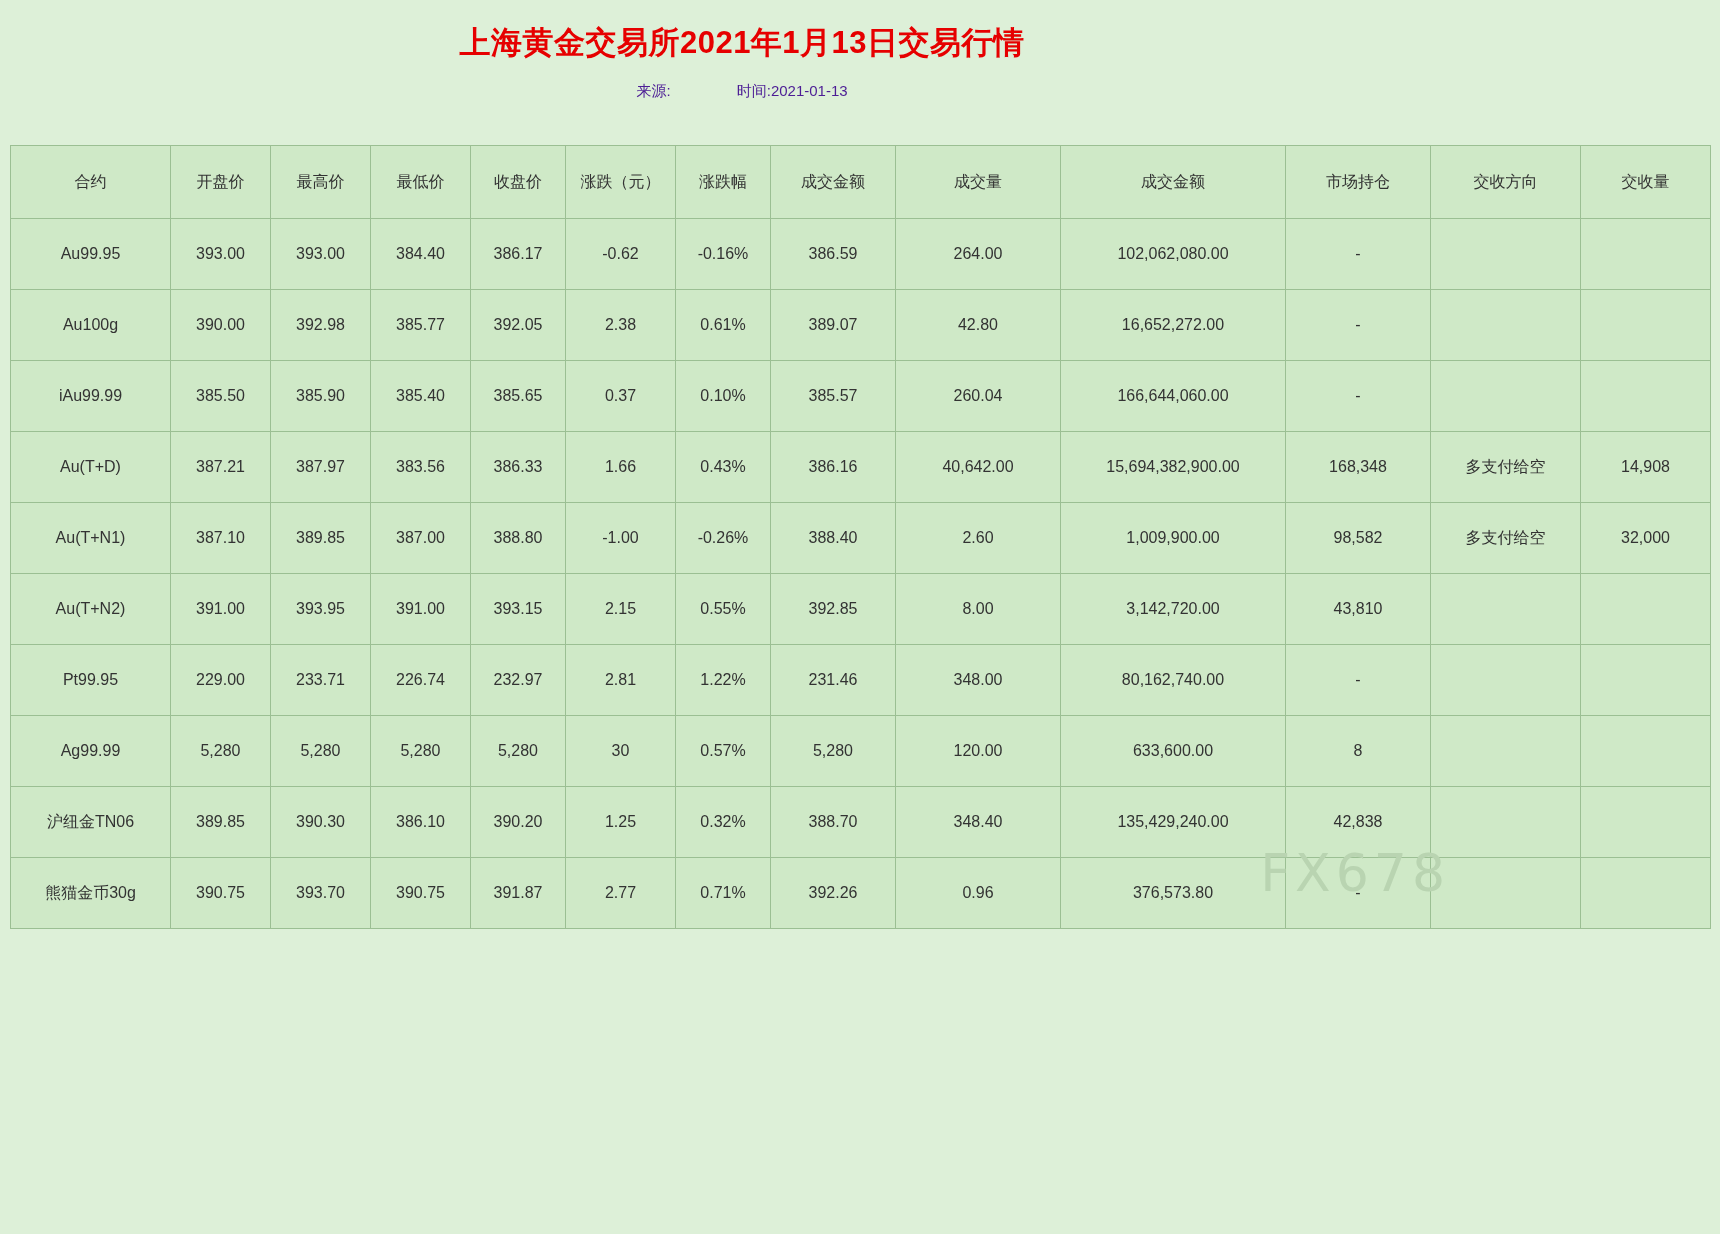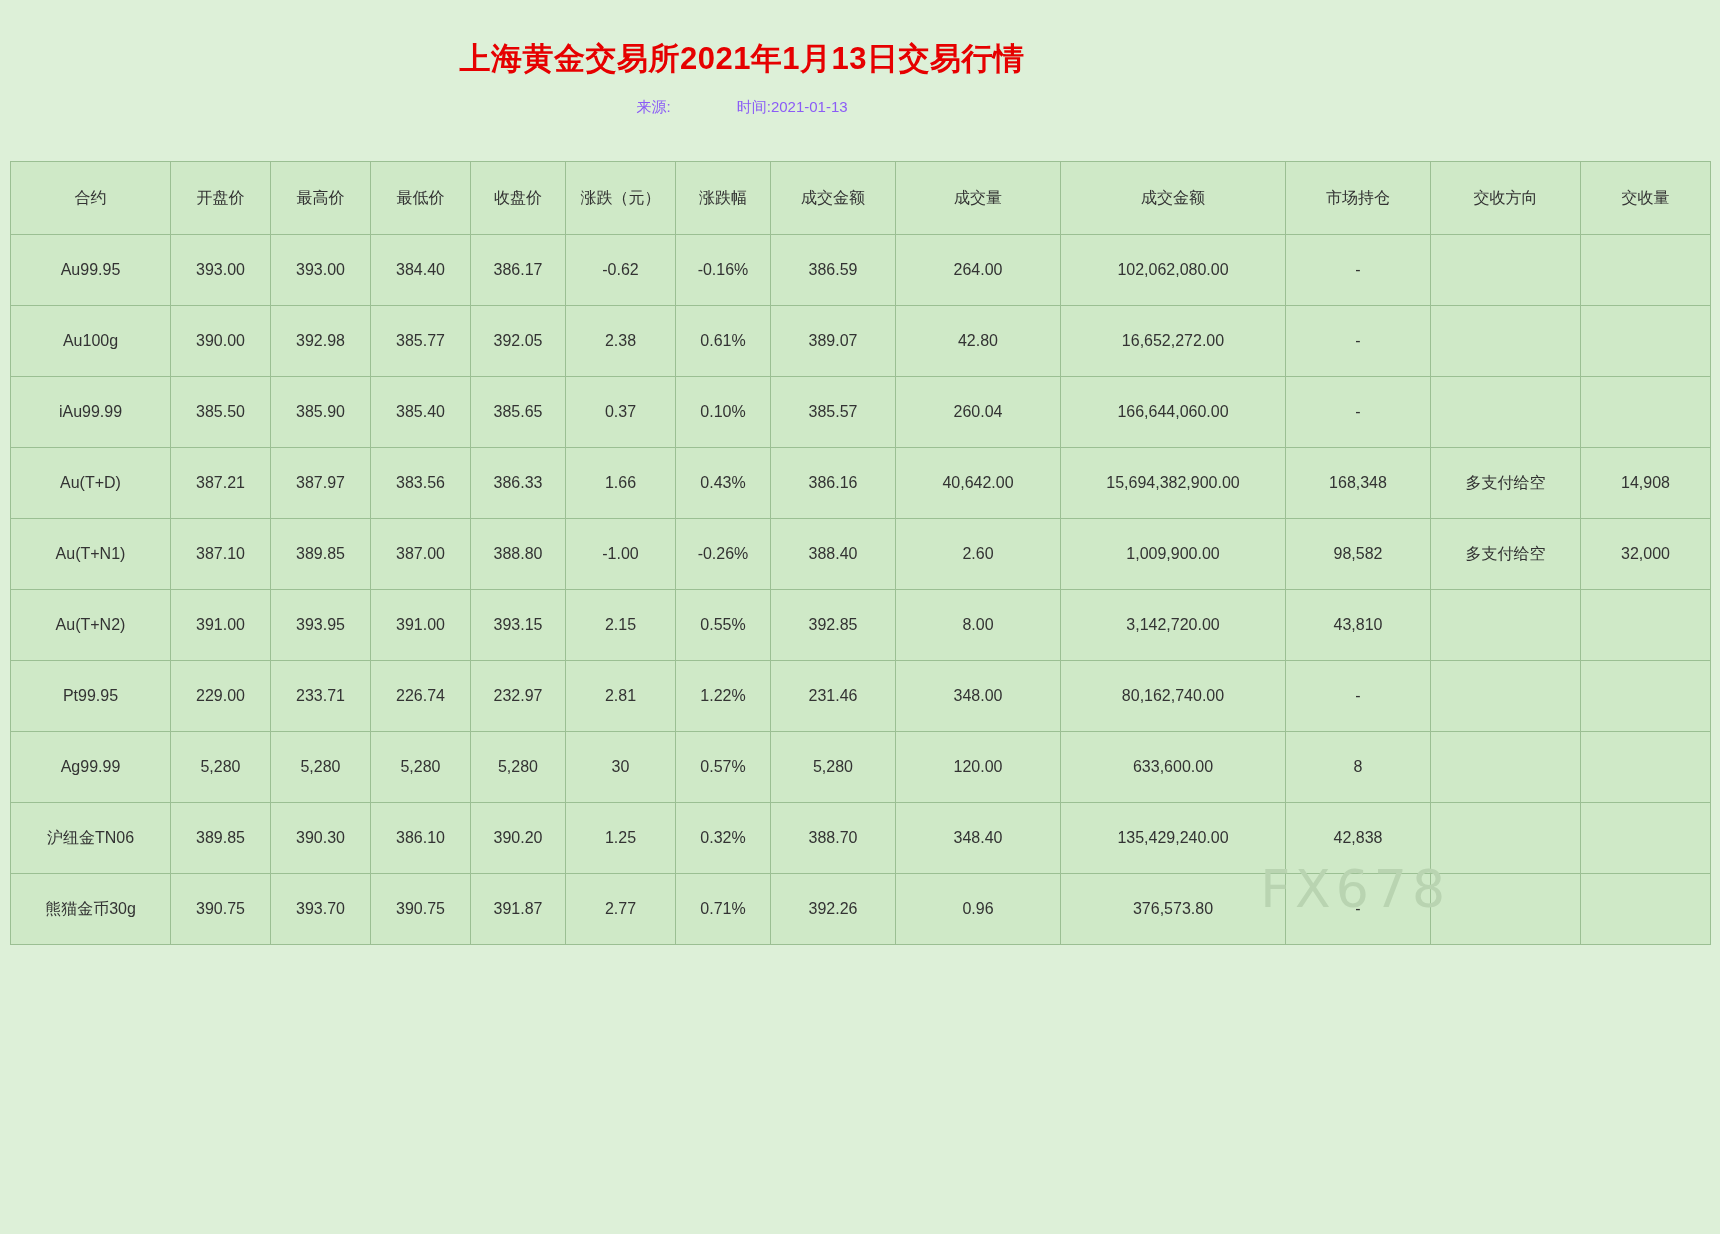--- a/index.html
+++ b/index.html
@@ -9,35 +9,35 @@
   body {
     width: 1720px;
     min-height: 1234px;
     background: #ddf0d8;
     font-family: "Liberation Sans", "DejaVu Sans", sans-serif;
     color: #333;
   }
   .page {
     width: 1484px;
     position: relative;
-    padding-top: 26px;
+    padding-top: 10px;
     box-sizing: border-box;
   }
   .title {
     text-align: center;
     color: #e60000;
     font-size: 31px;
     font-weight: bold;
     letter-spacing: 0.5px;
     margin: 12px 0 0 0;
     padding: 0;
   }
   .meta {
     text-align: center;
-    color: #8b5cf6;
+    color: #4c1d95;
     font-size: 15px;
     margin-top: 18px;
     margin-bottom: 0;
   }
   .meta .src {
     margin-right: 62px;
   }
   .table-wrap {
     margin-top: 44px;
     padding: 0 8px 0 10px;

